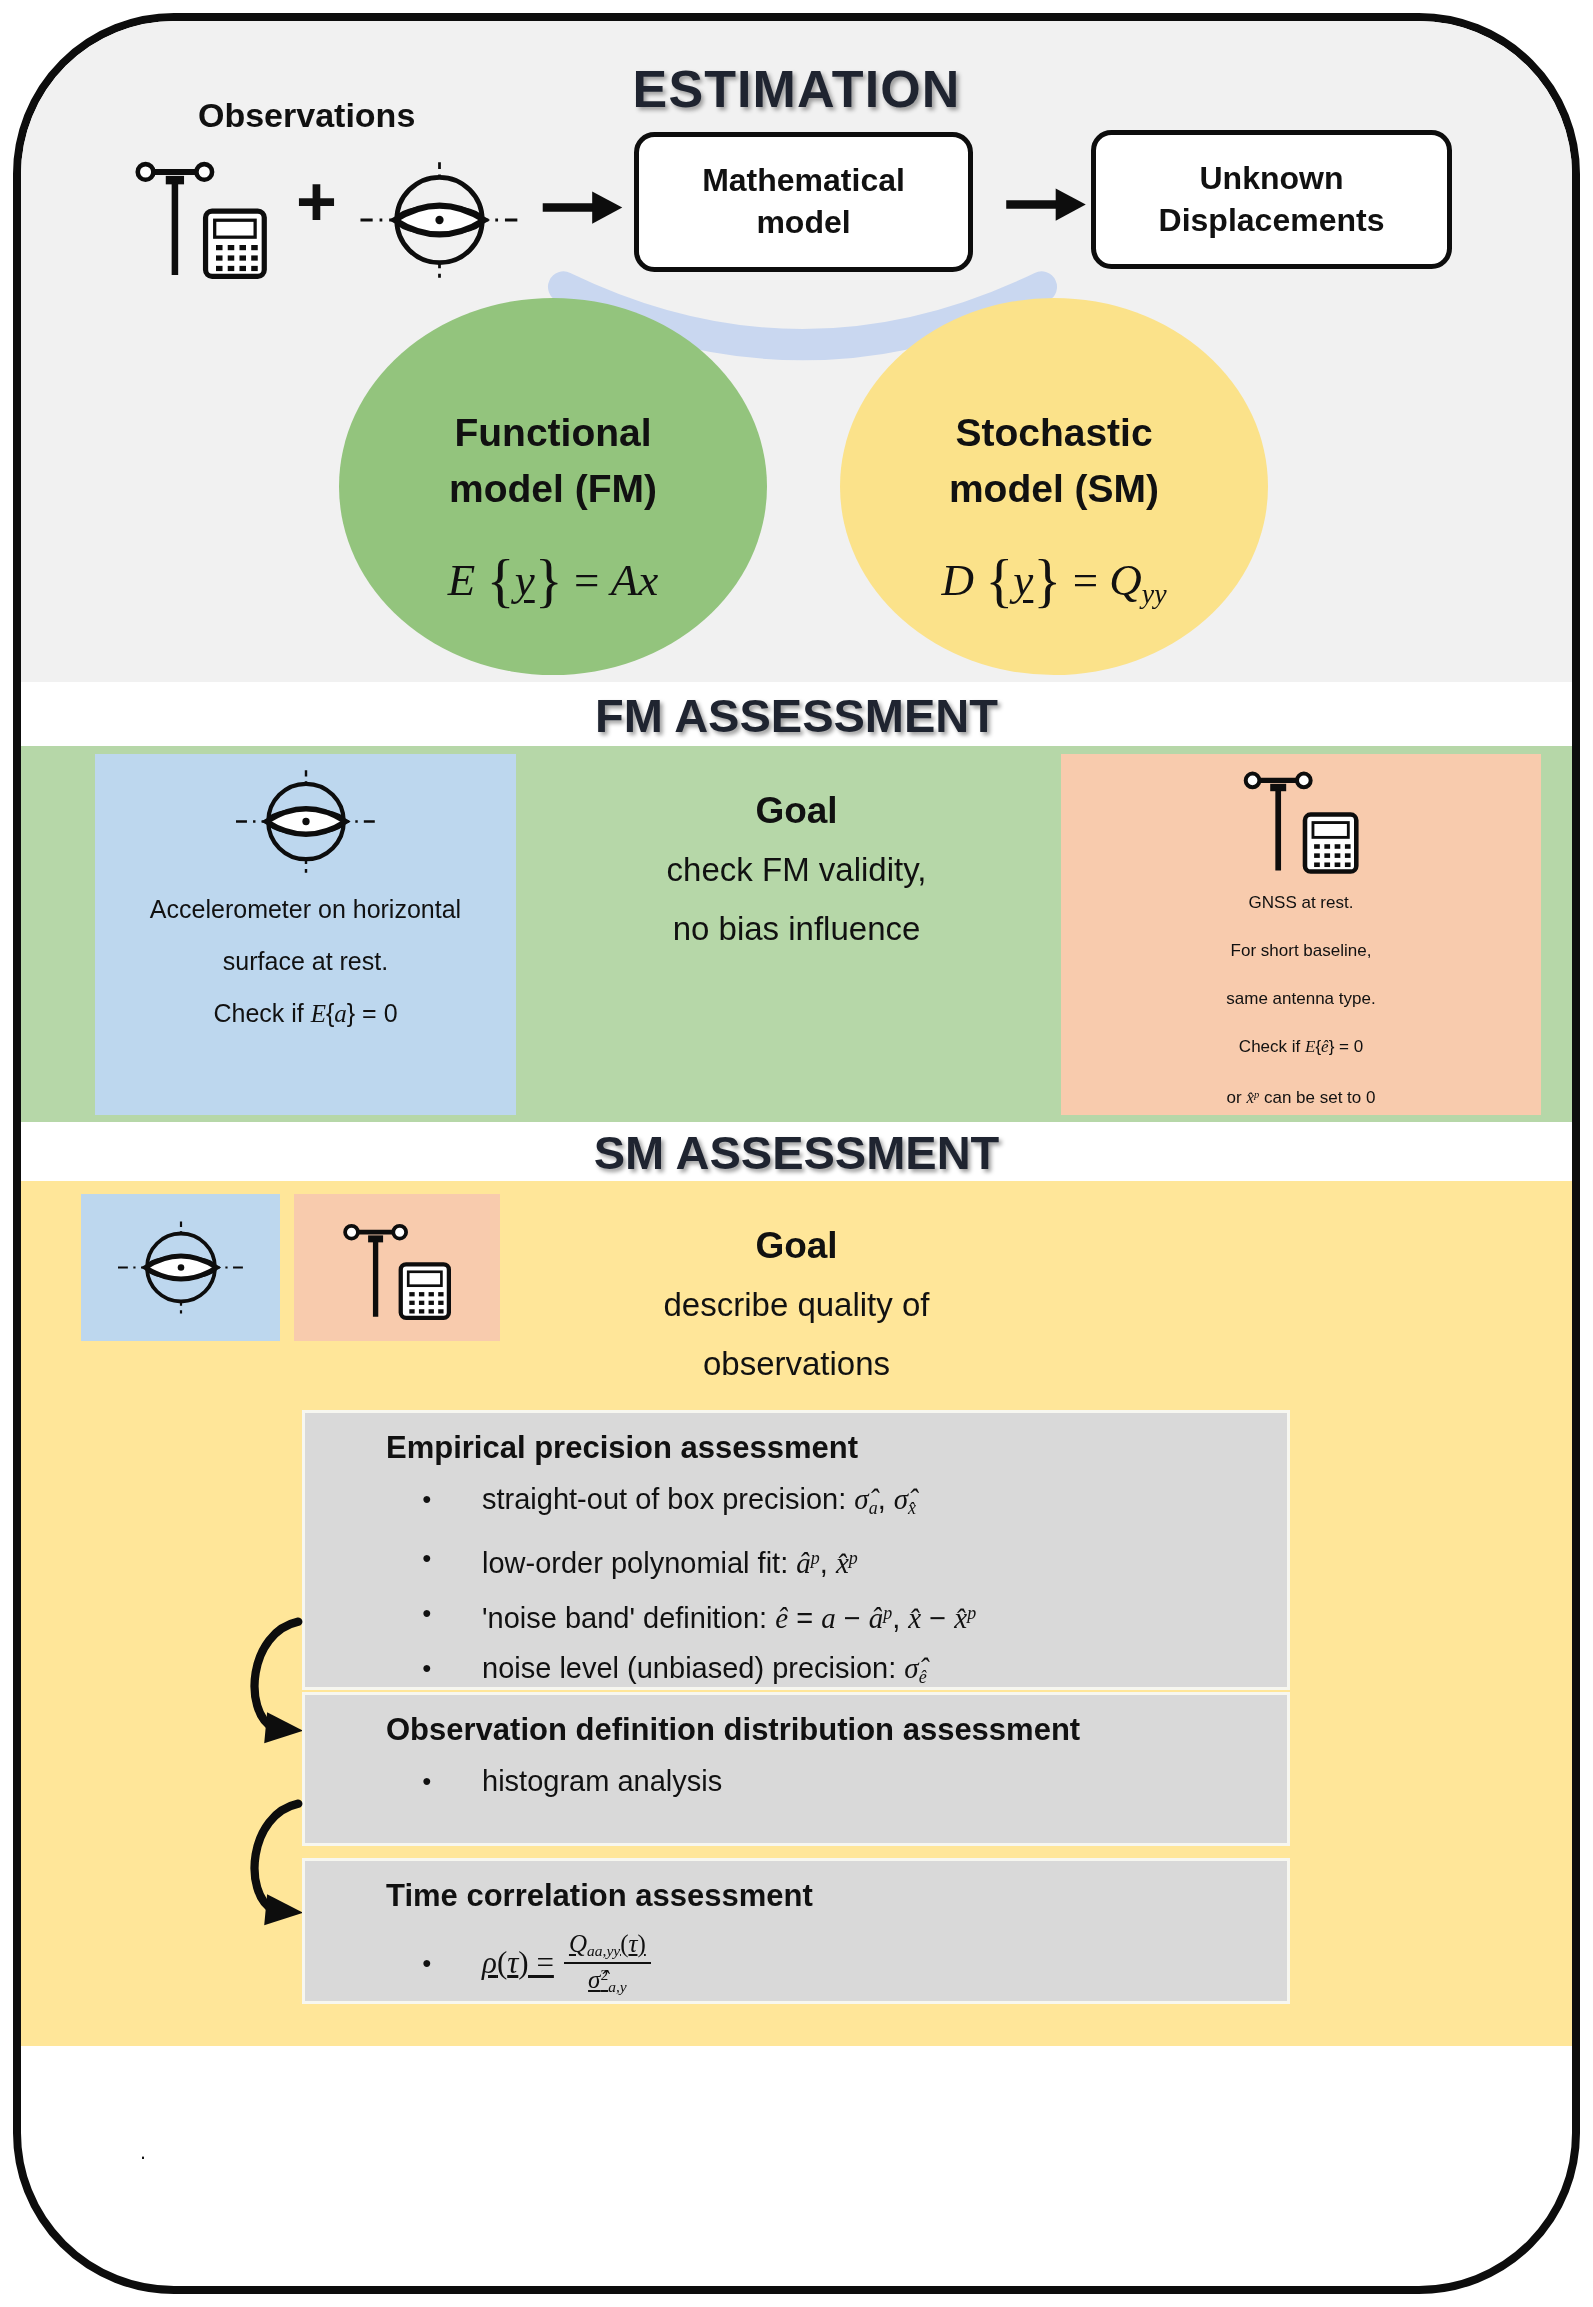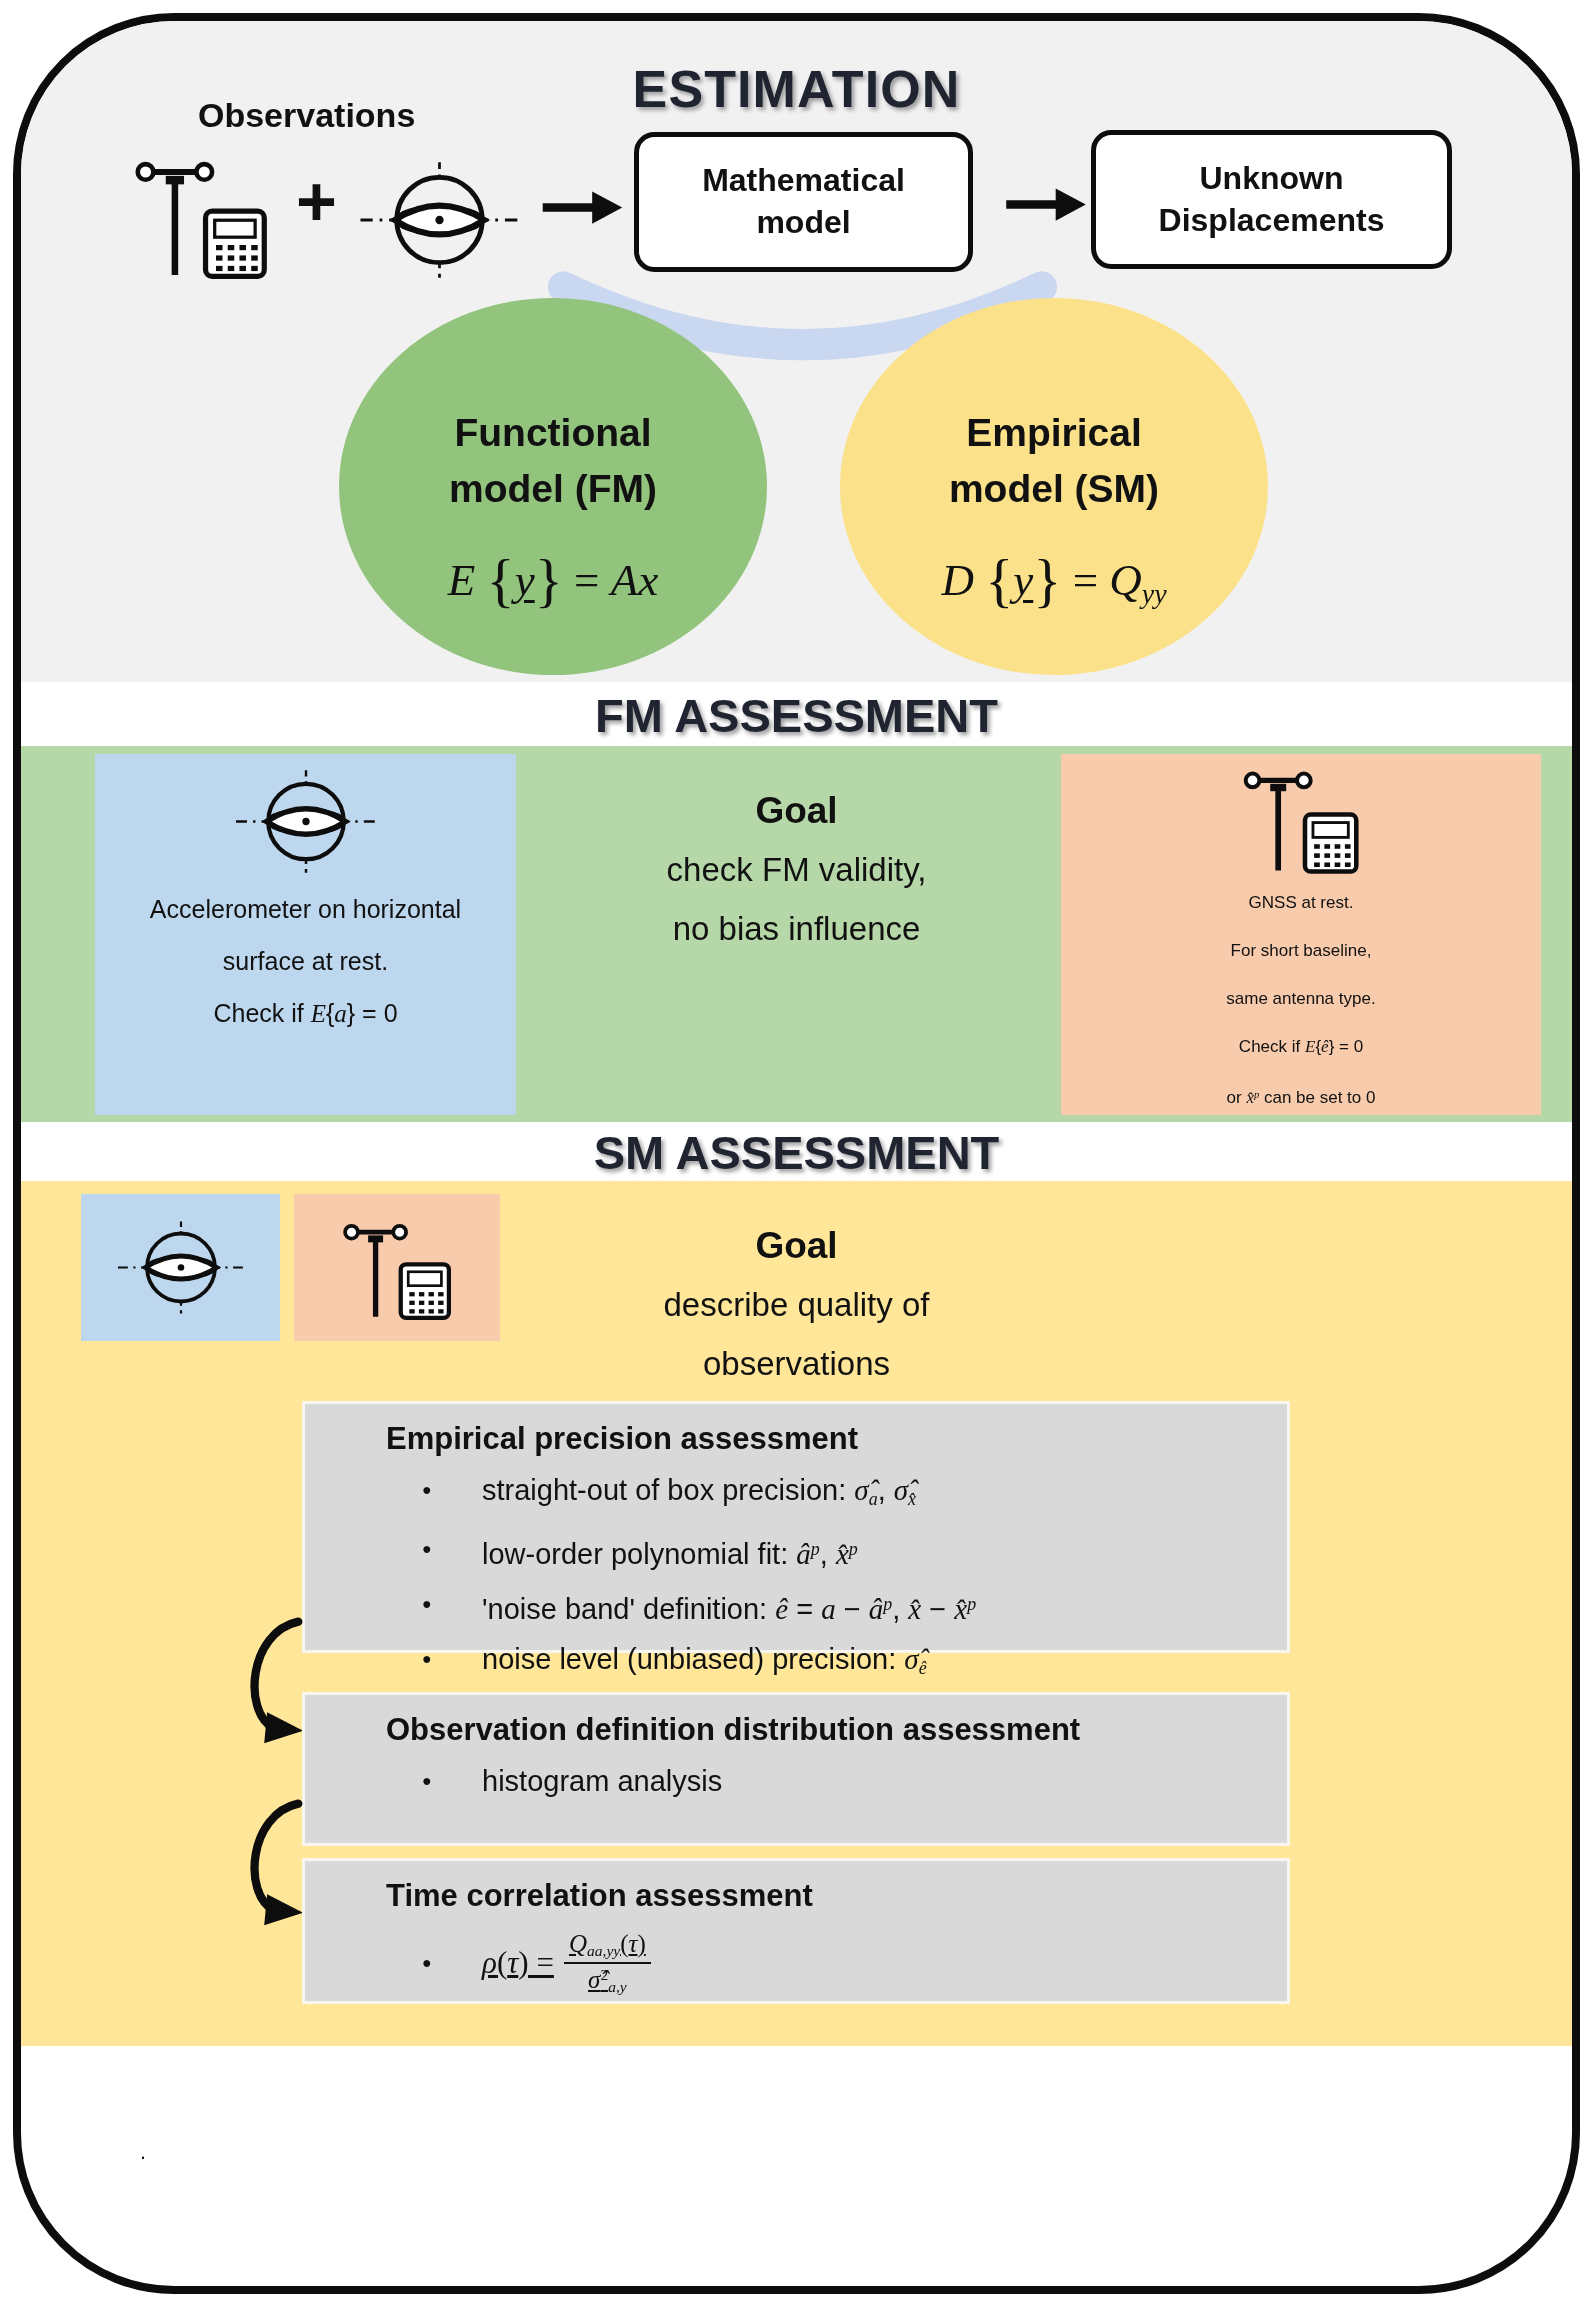--- a/index.html
+++ b/index.html
@@ -74,21 +74,21 @@
 
   .mini{position:absolute;top:13px;display:flex;align-items:center;justify-content:center;}
   .blue-mini{left:60px;width:199px;height:147px;background:var(--blue-box,#bdd7ee);}
   .orange-mini{left:273px;width:206px;height:147px;background:var(--orange-box,#f8cbad);}
   .mini .icon-wrap{width:126px;height:107px;}
 
   .gray-card{
     position:absolute;left:281px;width:988px;background:var(--gray-box,#d9d9d9);
     border:3.2px solid #f7f7f0;padding:10.7px 21.5px 10.7px 0;
   }
-  .card1{top:220px;height:252px;}
+  .card1{top:229px;height:280px;}
   .card2{top:511px;height:154px;}
   .card3{top:677px;height:146px;}
   .card-title{font-size:31px;font-weight:bold;margin:6.4px 0 0 81px;}
   .card-list{list-style:none;margin:7.5px 0 0 0;padding:0 0 0 177px;}
   .card-list li{position:relative;font-size:29px;line-height:50px;}
   .card-list li::before{content:"●";position:absolute;left:-60px;top:0;font-size:16px;line-height:50px;}
 
   .formula-row{margin:14px 0 0 177px;position:relative;display:flex;align-items:center;font-size:31px;text-decoration:underline;}
   .formula-row::before{content:"●";position:absolute;left:-60px;font-size:16px;}
   .frac{display:inline-flex;flex-direction:column;align-items:center;margin-left:9.7px;}
@@ -197,21 +197,21 @@
       <div>Displacements</div>
     </div>
 
     <div class="ellipse green-el">
       <div class="ellipse-title">Functional</div>
       <div class="ellipse-title">model (FM)</div>
       <div class="formula math"><span class="i">E </span><span class="br">{</span><span class="i u">y</span><span class="br">}</span><span> = </span><span class="i">Ax</span></div>
     </div>
 
     <div class="ellipse yellow-el">
-      <div class="ellipse-title">Empirical</div>
+      <div class="ellipse-title">Stochastic</div>
       <div class="ellipse-title">model (SM)</div>
       <div class="formula math"><span class="i">D </span><span class="br">{</span><span class="i u">y</span><span class="br">}</span><span> = </span><span class="i">Q</span><span class="i sub">yy</span></div>
     </div>
   </div>
 
   <div class="section-heading fm-heading">FM ASSESSMENT</div>
 
   <div class="band green-band">
 
     <div class="panel blue-panel">

